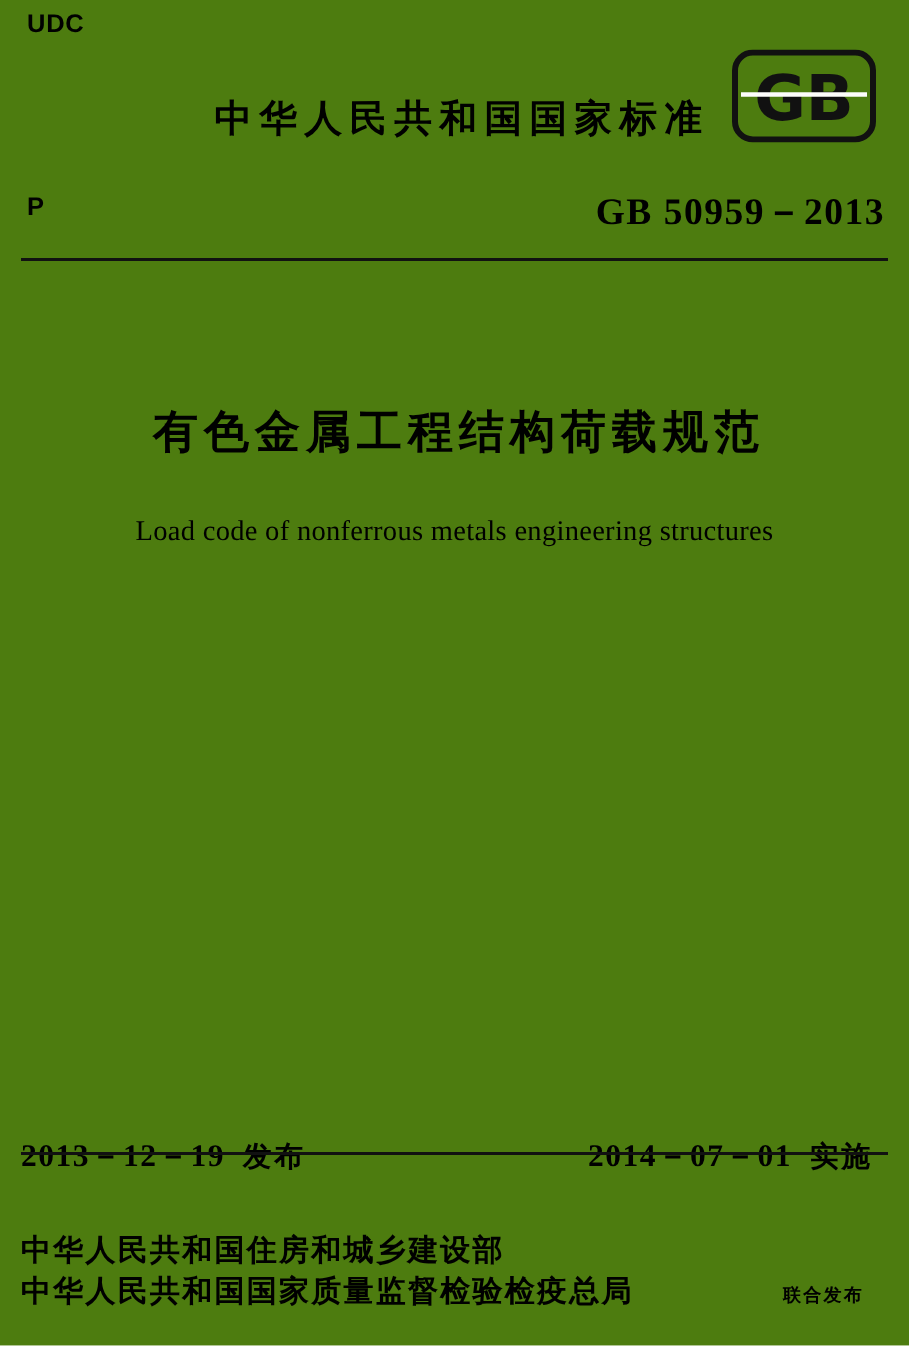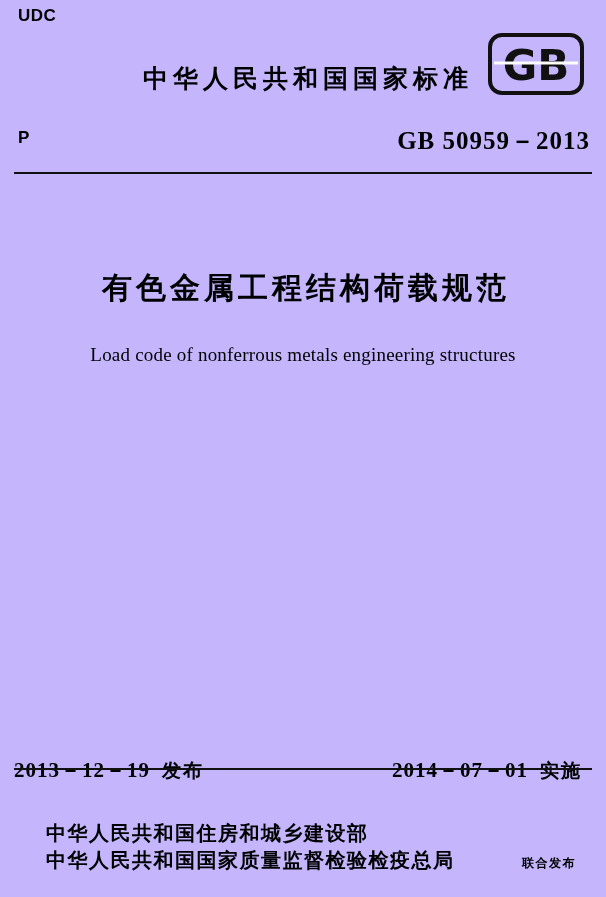--- a/index.html
+++ b/index.html
@@ -9,21 +9,21 @@
   }
   body {
     font-family: "Liberation Serif", serif;
     color: #000000;
   }
   .page {
     position: relative;
     width: 606px;
     height: 897px;
     margin: 0 auto;
-    background: #c4b5fd;
+    background: #4d7c0f;
     overflow: hidden;
   }
 
   
   .udc {
     position: absolute;
     left: 18px;
     top: 6px;
     font-family: "Liberation Sans", sans-serif;
     font-weight: bold;
@@ -145,21 +145,20 @@
     display: flex;
     align-items: center;
     justify-content: space-between;
   }
   .pub-lines {
     font-family: "DejaVu Sans", sans-serif;
     font-weight: bold;
     font-size: 20px;
     line-height: 1.34;
     letter-spacing: 1.5px;
-    margin-left: 32px;
   }
   .pub-joint {
     font-family: "DejaVu Sans", sans-serif;
     font-weight: bold;
     font-size: 12px;
     letter-spacing: 1.5px;
     margin-right: 16px;
     align-self: flex-end;
     padding-bottom: 2px;
   }

